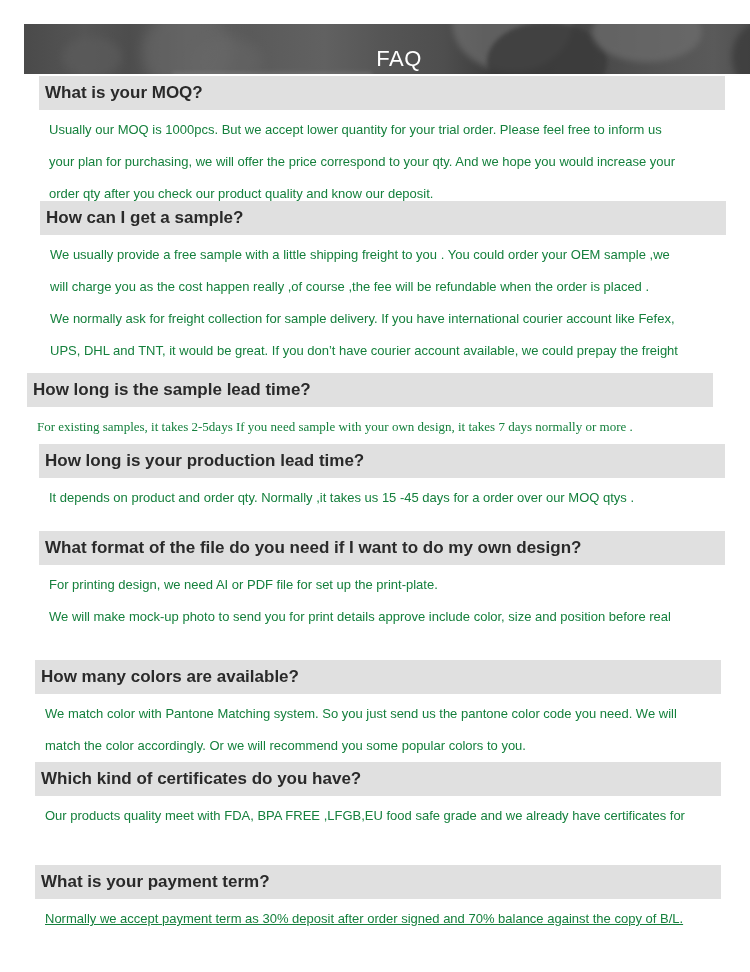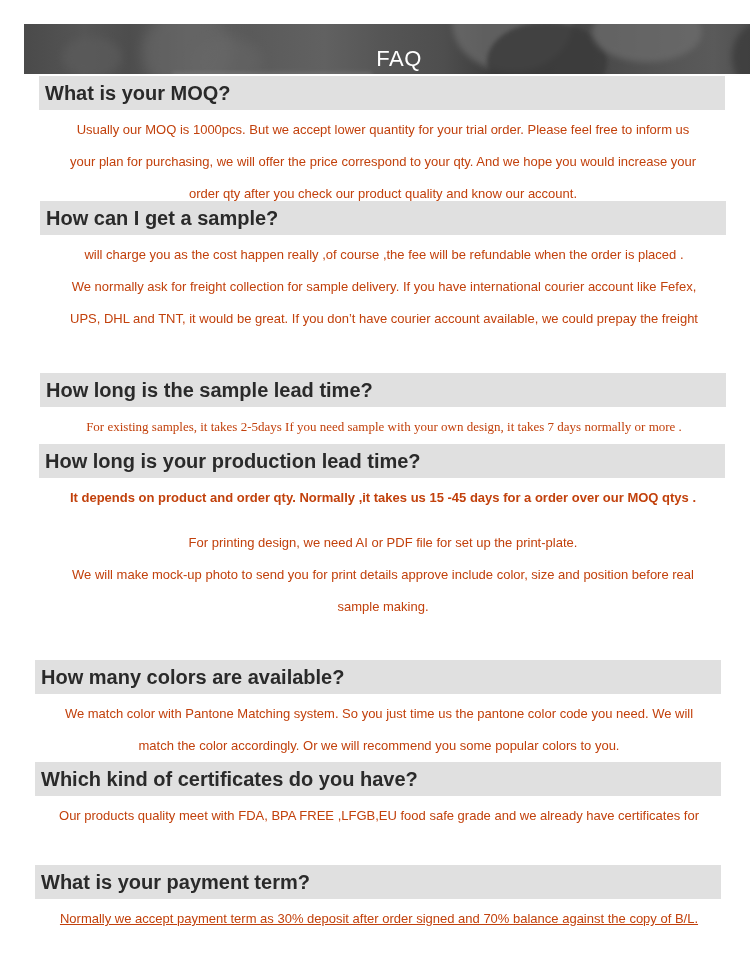--- a/index.html
+++ b/index.html
@@ -45,30 +45,29 @@
     }
 
     .faq-item { position: absolute; }
     .faq-q {
       background: #e0e0e0;
       height: 34px;
       padding-left: 6px;
       display: flex;
       align-items: center;
       font-weight: bold;
-      font-size: 20px;
+      font-size: 17px;
       color: #2a2a2a;
     }
     .faq-a {
       margin-top: 3px;
       font-size: 13px;
       line-height: 24px;
-      color: #c2410c;
+      color: #15803d;
       white-space: nowrap;
-      text-align: center;
     }
     .faq-a .line { display: block; }
   </style>
 </head>
 <body>
 
 <div class="banner">
   <div class="shape s1"></div>
   <div class="shape s2"></div>
   <div class="shape s3"></div>
@@ -78,59 +77,60 @@
   <div class="shape s7"></div>
   <div class="shape s8"></div>
   <div class="banner-title">FAQ</div>
 </div>
 
 <div class="faq-item" style="left:23px; top:60px; width:702px;">
   <div class="faq-q">What is your MOQ?</div>
   <div class="faq-a" style="padding-left:2px;">
     <span class="line">Usually our MOQ is 1000pcs. But we accept lower quantity for your trial order. Please feel free to inform us</span>
     <span class="line">your plan for purchasing, we will offer the price correspond to your qty. And we hope you would increase your</span>
-    <span class="line">order qty after you check our product quality and know our account.</span>
+    <span class="line">order qty after you check our product quality and know our deposit.</span>
   </div>
 </div>
 
 <div class="faq-item" style="left:24px; top:185px; width:702px;">
   <div class="faq-q">How can I get a sample?</div>
   <div class="faq-a" style="padding-left:2px;">
+    <span class="line">We usually provide a free sample with a little shipping freight to you . You could order your OEM sample ,we</span>
     <span class="line">will charge you as the cost happen really ,of course ,the fee will be refundable when the order is placed .</span>
     <span class="line">We normally ask for freight collection for sample delivery. If you have international courier account like Fefex,</span>
     <span class="line">UPS, DHL and TNT, it would be great. If you don’t have courier account available, we could prepay the freight</span>
   </div>
 </div>
 
-<div class="faq-item" style="left:24px; top:357px; width:702px;">
+<div class="faq-item" style="left:11px; top:357px; width:702px;">
   <div class="faq-q">How long is the sample lead time?</div>
   <div class="faq-a" style="padding-left:2px;font-family:Liberation Serif, serif;">
     <span class="line">For existing samples, it takes 2-5days If you need sample with your own design, it takes 7 days normally or more .</span>
   </div>
 </div>
 
 <div class="faq-item" style="left:23px; top:428px; width:702px;">
   <div class="faq-q">How long is your production lead time?</div>
-  <div class="faq-a" style="padding-left:2px;font-weight:bold;">
+  <div class="faq-a" style="padding-left:2px;">
     <span class="line">It depends on product and order qty. Normally ,it  takes us 15 -45 days for a order over our MOQ qtys .</span>
   </div>
 </div>
 
 <div class="faq-item" style="left:23px; top:515px; width:702px;">
+  <div class="faq-q">What format of the file do you need if I want to do my own design?</div>
   <div class="faq-a" style="padding-left:2px;">
     <span class="line">For printing design, we need AI or PDF file for set up the print-plate.</span>
     <span class="line">We will make mock-up photo to send you for print details approve include color, size and position before real</span>
-    <span class="line">sample making.</span>
   </div>
 </div>
 
 <div class="faq-item" style="left:19px; top:644px; width:702px;">
   <div class="faq-q">How many colors are available?</div>
   <div class="faq-a" style="padding-left:2px;">
-    <span class="line">We match color with Pantone Matching system. So you just time us the pantone color code you need. We will</span>
+    <span class="line">We match color with Pantone Matching system. So you just send us the pantone color code you need. We will</span>
     <span class="line">match the color accordingly. Or we will recommend you some popular colors to you.</span>
   </div>
 </div>
 
 <div class="faq-item" style="left:19px; top:746px; width:702px;">
   <div class="faq-q">Which kind of certificates do you have?</div>
   <div class="faq-a" style="padding-left:2px;">
     <span class="line">Our products quality meet with FDA, BPA FREE ,LFGB,EU food safe grade and we already have certificates for</span>
   </div>
 </div>

